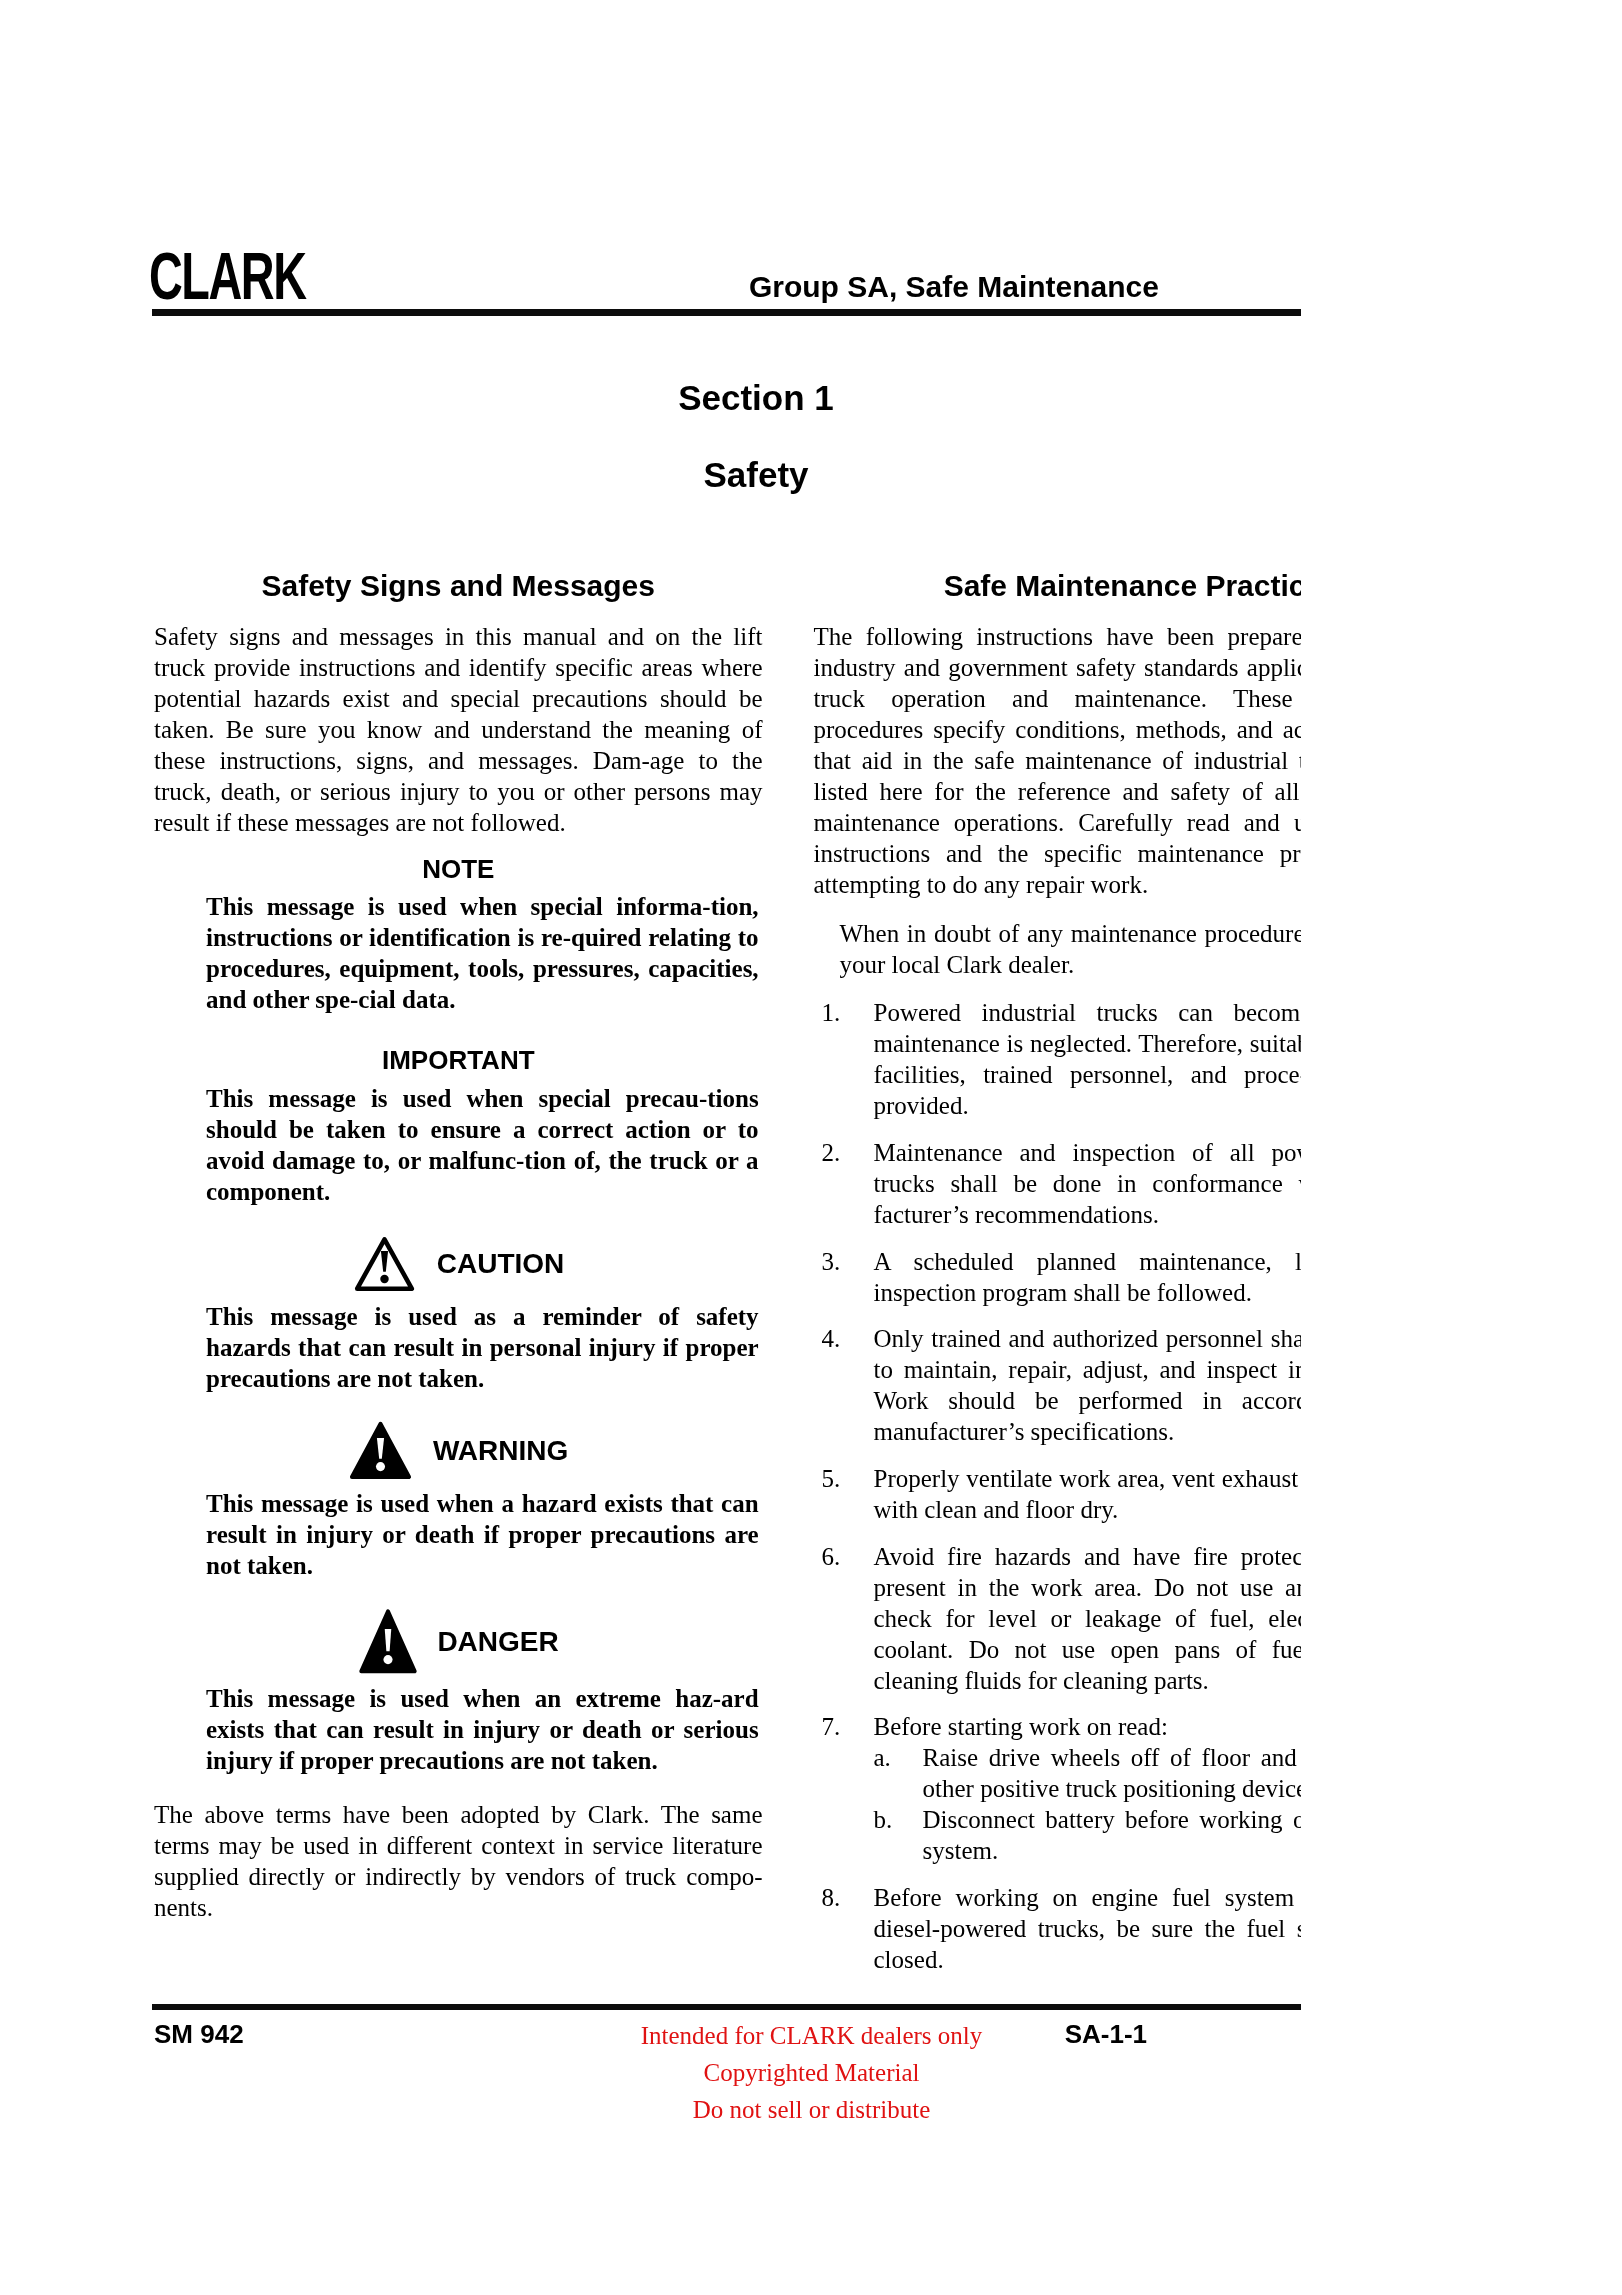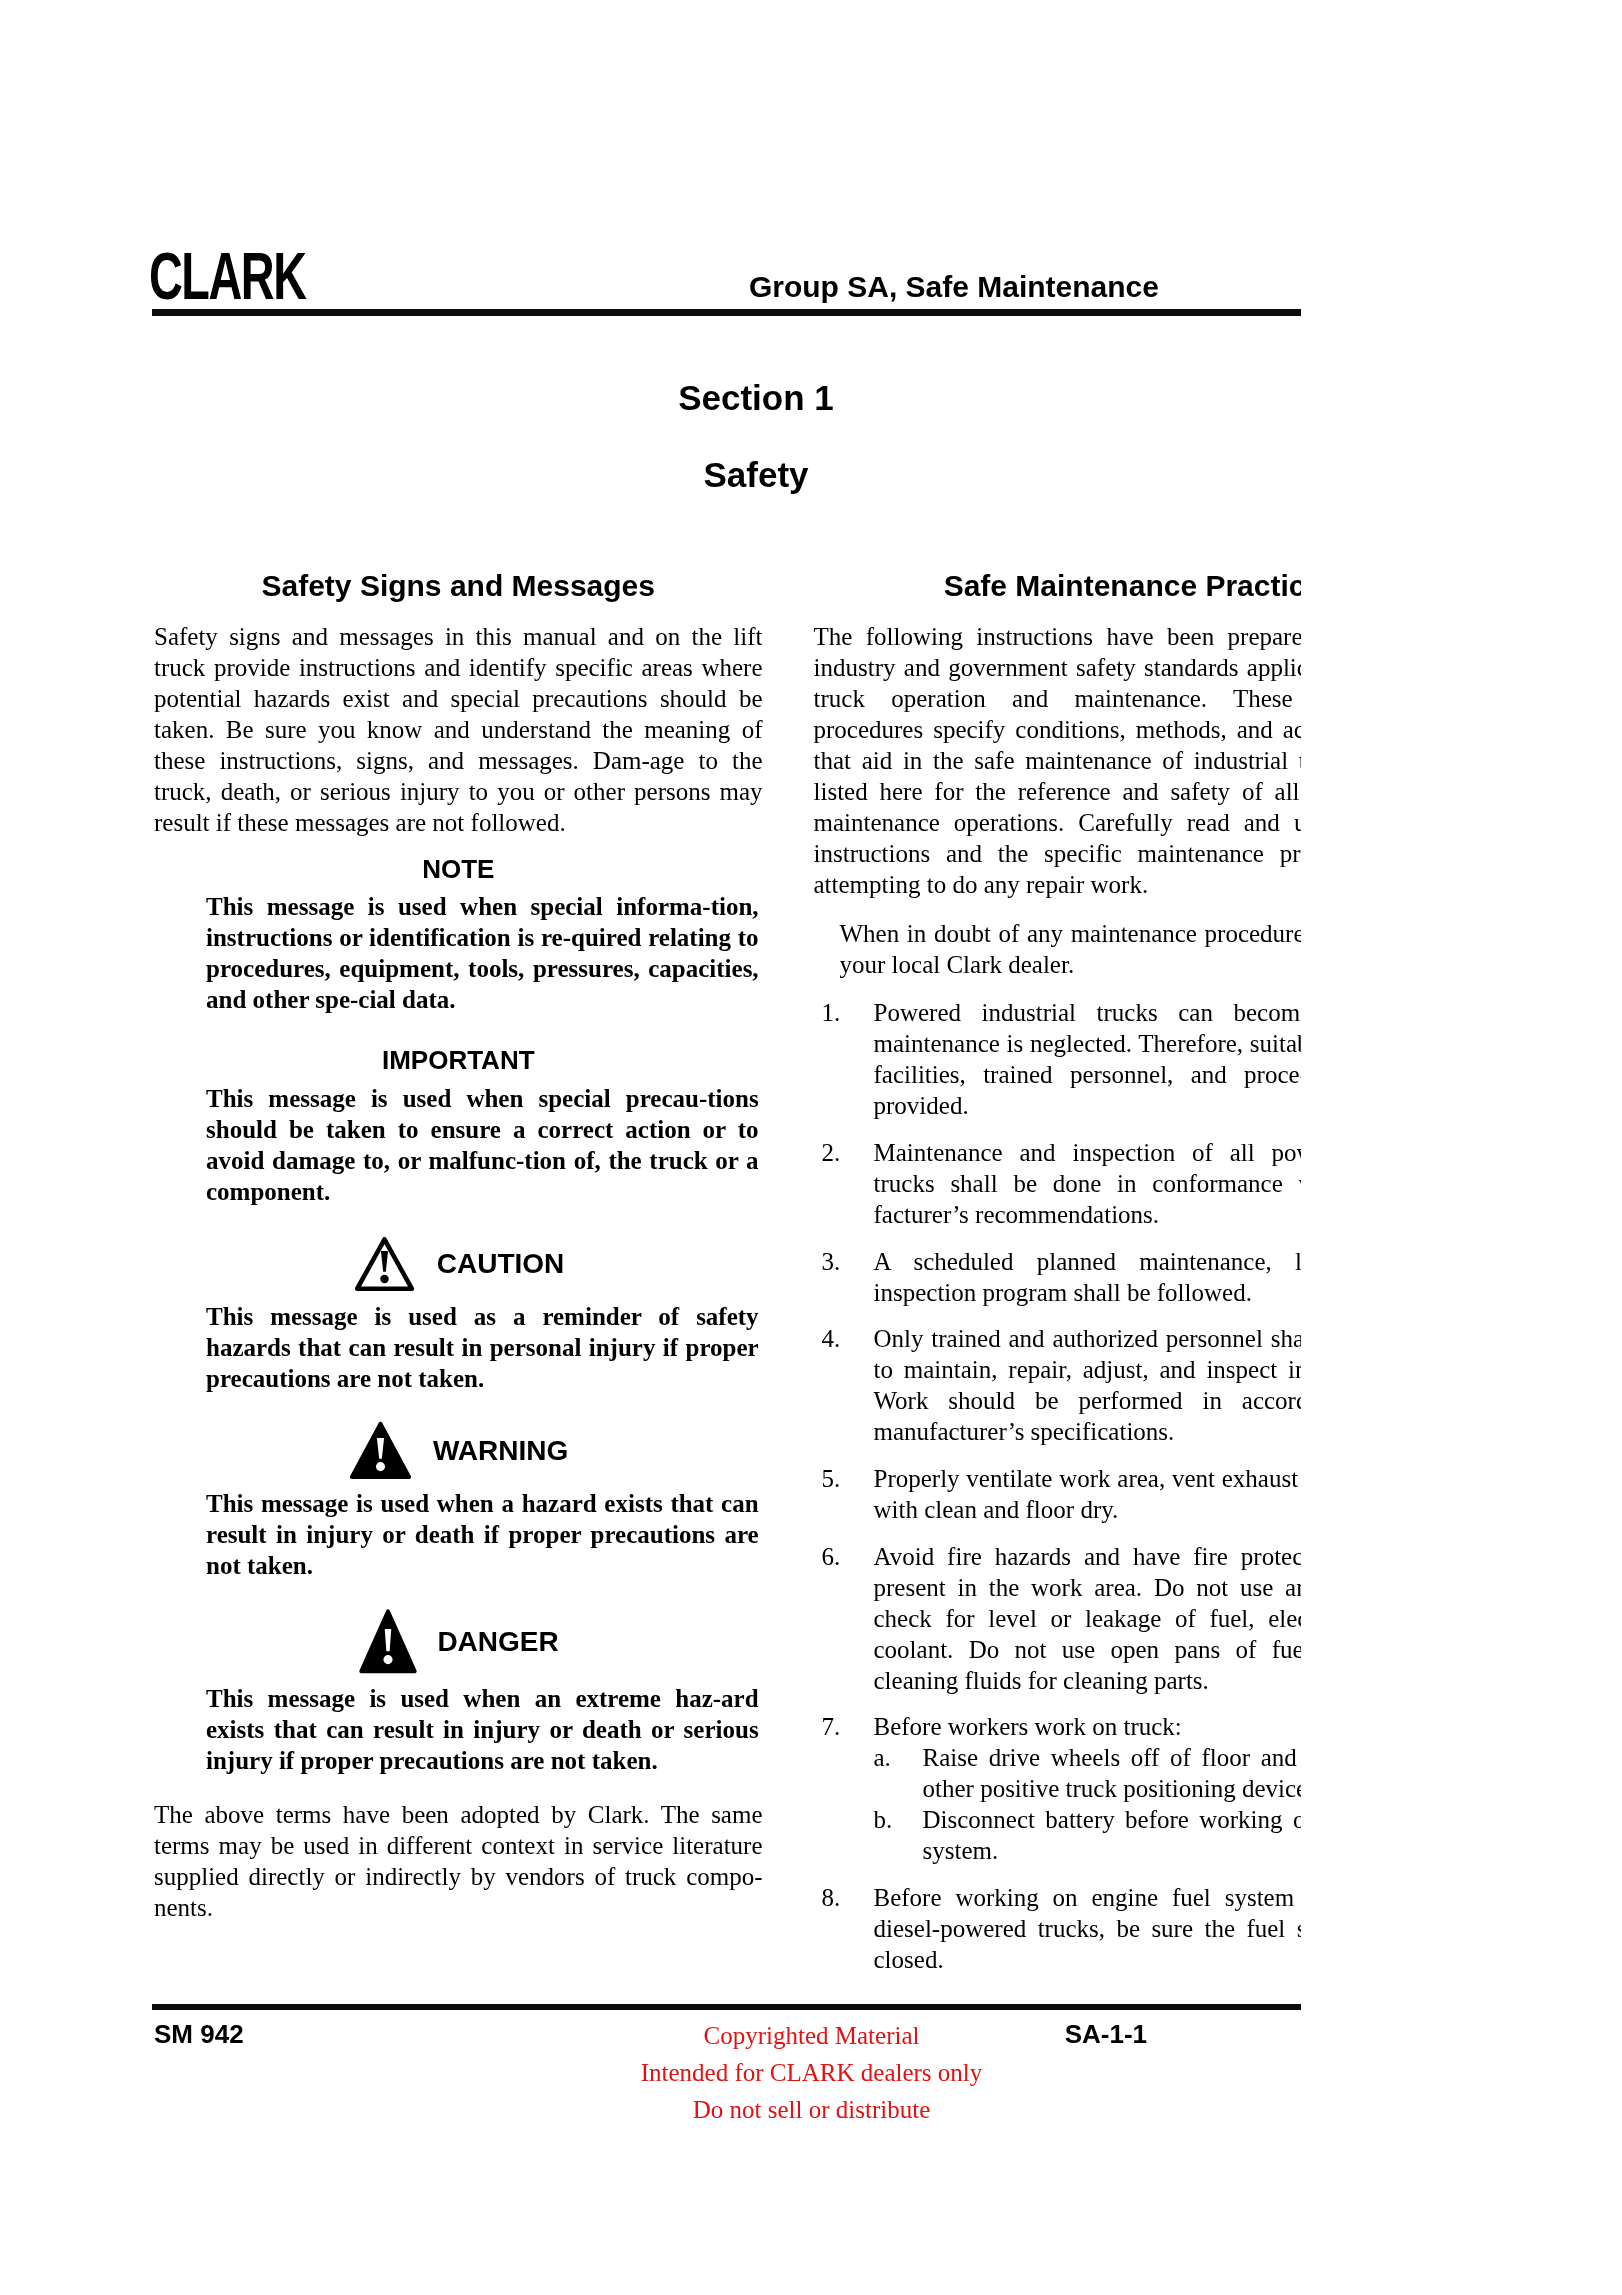--- a/index.html
+++ b/index.html
@@ -289,21 +289,21 @@
         </div>
 
         <div class="num-item">
           <span class="num">6.</span>
           <span class="itext">Avoid fire hazards and have fire protection equip-ment present in the work area. Do not use an open flame to check for level or leakage of fuel, electro-lyte, oil, or coolant. Do not use open pans of fuel or flammable cleaning fluids for cleaning parts.</span>
         </div>
 
         <div class="num-item">
           <span class="num">7.</span>
           <span class="itext">
-            <span>Before workers work on truck:</span>
+            <span>Before starting work on read:</span>
             <span class="sub-item">
               <span class="snum">a.</span>
               <span class="stext">Raise drive wheels off of floor and use meaning or other positive truck positioning devices.</span>
             </span>
             <span class="sub-item">
               <span class="snum">b.</span>
               <span class="stext">Disconnect battery before working on the electri-cal system.</span>
             </span>
           </span>
         </div>
@@ -314,19 +314,19 @@
         </div>
 
       </div>
     </div>
   </div>
 
   <div class="footer-rule"></div>
   <div class="footer-left">SM 942</div>
   <div class="footer-right">SA-1-1</div>
   <div class="footer-notice">
+    <div>Intended for CLARK dealers only</div>
     <div>Copyrighted Material</div>
-    <div>Intended for CLARK dealers only</div>
     <div>Do not sell or distribute</div>
   </div>
 
 </div>
 
 
 </body></html>

